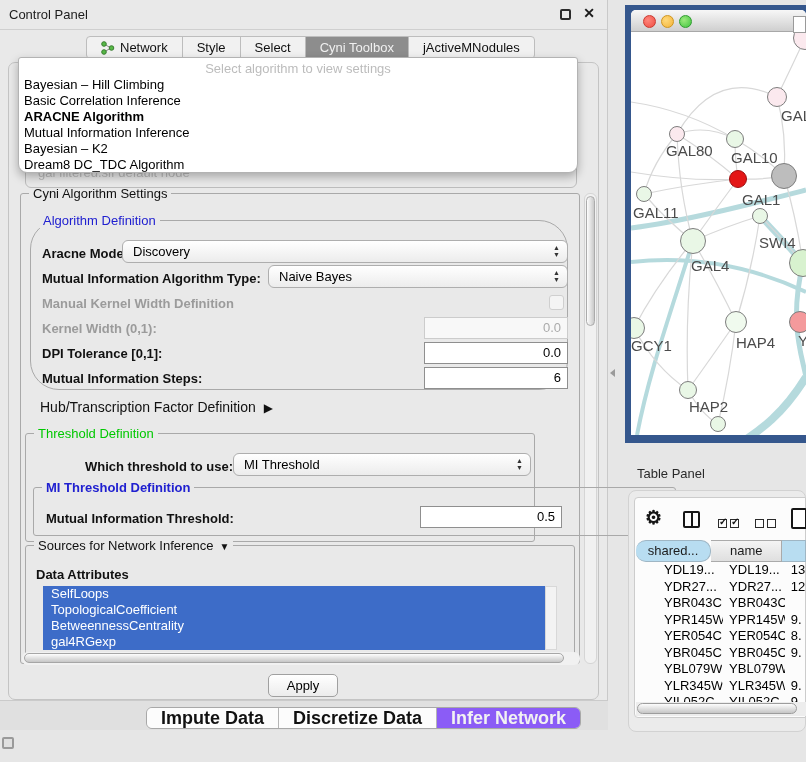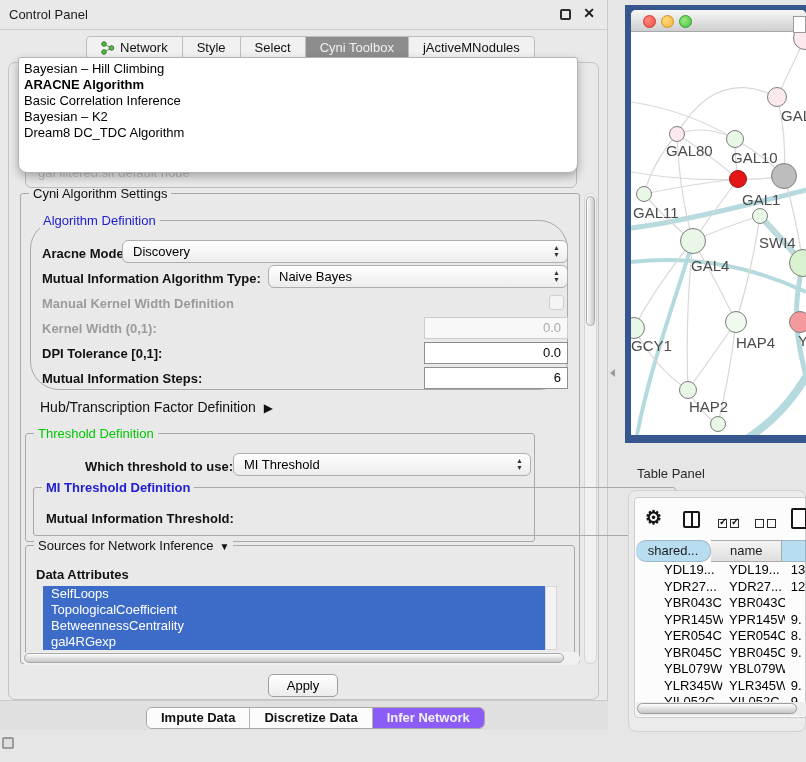--- a/index.html
+++ b/index.html
@@ -61,21 +61,21 @@
   
   .vscroll { position:absolute; left:584px; top:193px; width:13px; height:471px; background:#f1f1f1; border:1px solid #d5d5d5; border-radius:6px; }
   .vscroll .thumb { position:absolute; left:1px; top:2px; width:9px; height:130px; border-radius:5px; background:linear-gradient(90deg,#fdfdfd,#c9c9c9); border:1px solid #ababab; }
   .hscroll { position:absolute; left:22px; top:652px; width:558px; height:13px; background:#f1f1f1; border-radius:6px; }
   .hscroll .thumb { position:absolute; left:2px; top:1px; width:540px; height:10px; border-radius:5px; background:linear-gradient(#fdfdfd,#c6c6c6); border:1px solid #a6a6a6; }
 
   .apply-btn { position:absolute; left:268px; top:674px; width:70px; height:23px; background:linear-gradient(#ffffff,#ececec); border:1px solid #a0a0a0; border-radius:5px; text-align:center; line-height:21px; font-size:13px; color:#000; }
 
   .bottom-strip { position:absolute; left:0; top:700px; width:608px; height:30px; background:#e0e0e0; border-top:1px solid #cacaca; }
   .btabs { position:absolute; left:146px; top:707px; height:22px; display:flex; border:1px solid #a8a8a8; border-radius:6px; overflow:hidden; }
-  .btab { background:#fcfcfc; color:#111; font-size:13px; font-weight:bold; line-height:20px; padding:0 14px; border-right:1px solid #b5b5b5; }
+  .btab { background:#fcfcfc; color:#111; font-size:18px; font-weight:bold; line-height:20px; padding:0 14px; border-right:1px solid #b5b5b5; }
   .btab:last-child { border-right:none; }
   .btab.active { background:#8b5cf6; color:#f2f2f2; }
 
   .splitter-ic { position:absolute; left:610px; top:369px; width:0; height:0; border-top:4px solid transparent; border-bottom:4px solid transparent; border-right:5px solid #9a9a9a; }
   .corner-ic { position:absolute; left:2px; top:737px; width:12px; height:12px; border:2px solid #9a9a9a; background:#e0e0e0; border-radius:2px; }
 
   
   .netframe { position:absolute; left:625px; top:5px; width:181px; height:438px; background:#35578d; }
   .netwin { position:absolute; left:6px; top:5px; width:175px; height:425px; background:#ffffff; border-radius:5px 5px 0 0; overflow:hidden; }
   .net-titlebar { position:absolute; left:0; top:0; width:100%; height:22px; background:linear-gradient(#f7f7f7,#cfcfcf); border-bottom:1px solid #a8a8a8; }
@@ -145,24 +145,26 @@
     <div class="tab">
         <span>jActiveMNodules</span>
       </div>
   </div>
 
   <div class="hidden-combo">
     <span>gal filtered.sif default node</span>
   </div>
 
   <div class="dropdown">
+    <div class="dd-placeholder">Select algorithm to view settings</div>
     <div>
         <div class="dd-item">Bayesian – Hill Climbing</div>
+        <div class="dd-item">Basic Correlation Inference</div>
         <div class="dd-item bold">ARACNE Algorithm</div>
-        <div class="dd-item">Basic Correlation Inference</div>
+        <div class="dd-item">Mutual Information Inference</div>
         <div class="dd-item">Bayesian – K2</div>
         <div class="dd-item">Dream8 DC_TDC Algorithm</div>
       </div>
   </div>
 
   <div class="group" style="left:20px; top:193px; width:560px; height:471px;">
     <span class="glabel">Cyni Algorithm Settings</span>
   </div>
   <div class="vscroll">
       <div class="thumb"></div>
@@ -208,20 +210,21 @@
     <span>MI Threshold</span>
     <span class="arrows">
         <span>▲</span>
         <span>▼</span>
       </span>
   </div>
   <div class="group" style="left:33px; top:487px; width:643px; height:49px;font-weight:bold;">
     <span class="glabel blue">MI Threshold Definition</span>
   </div>
   <span class="blbl" style="left:46px; top:511px;">Mutual Information Threshold:</span>
+  <div class="field" style="left:420px; top:506px; width:142px;">0.5</div>
 
   <div class="group" style="left:25px; top:545px; width:550px; height:116px;">
     <span class="glabel"><span>Sources for Network Inference</span><span class="arrow-down">▼</span></span>
   </div>
   <span class="blbl" style="left:36px; top:567px;">Data Attributes</span>
   <div class="attr-list">
       <div class="attr-item" style="background: rgb(61, 108, 200);">SelfLoops</div>
       <div class="attr-item" style="background: rgb(61, 108, 200);">TopologicalCoefficient</div>
       <div class="attr-item" style="background: rgb(61, 108, 200);">BetweennessCentrality</div>
       <div class="attr-item" style="background: rgb(61, 108, 200);">gal4RGexp</div>

